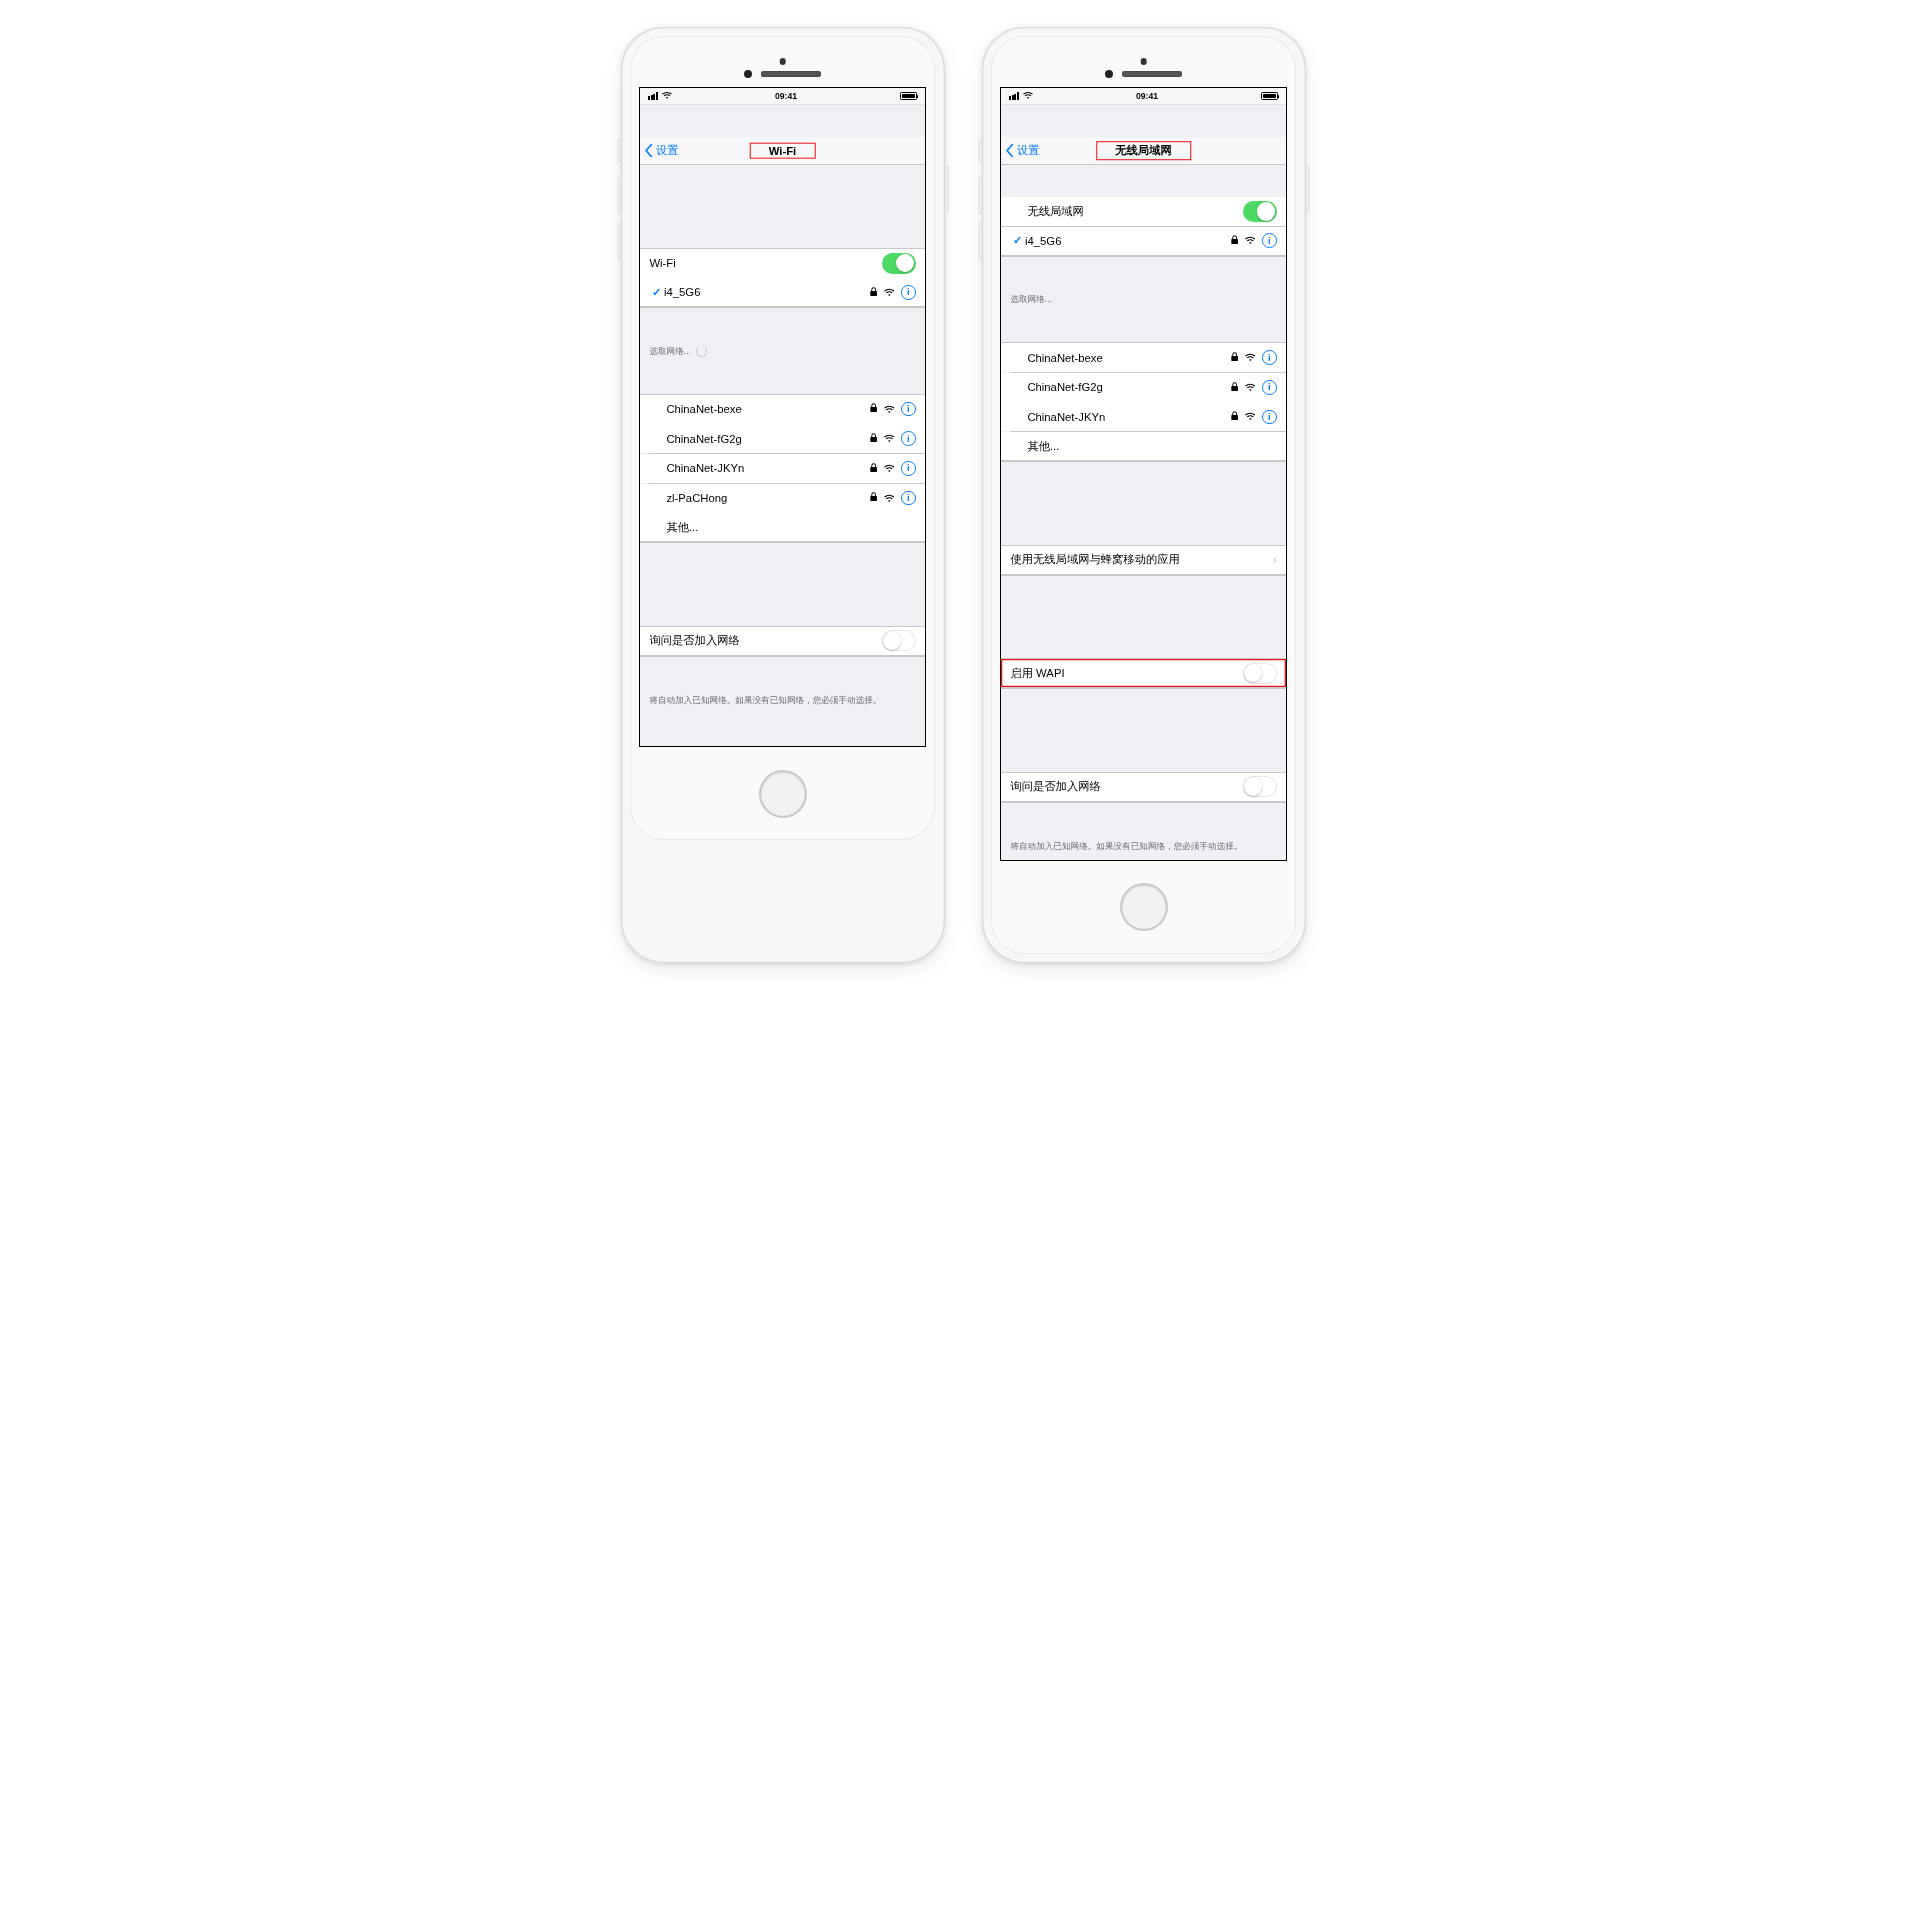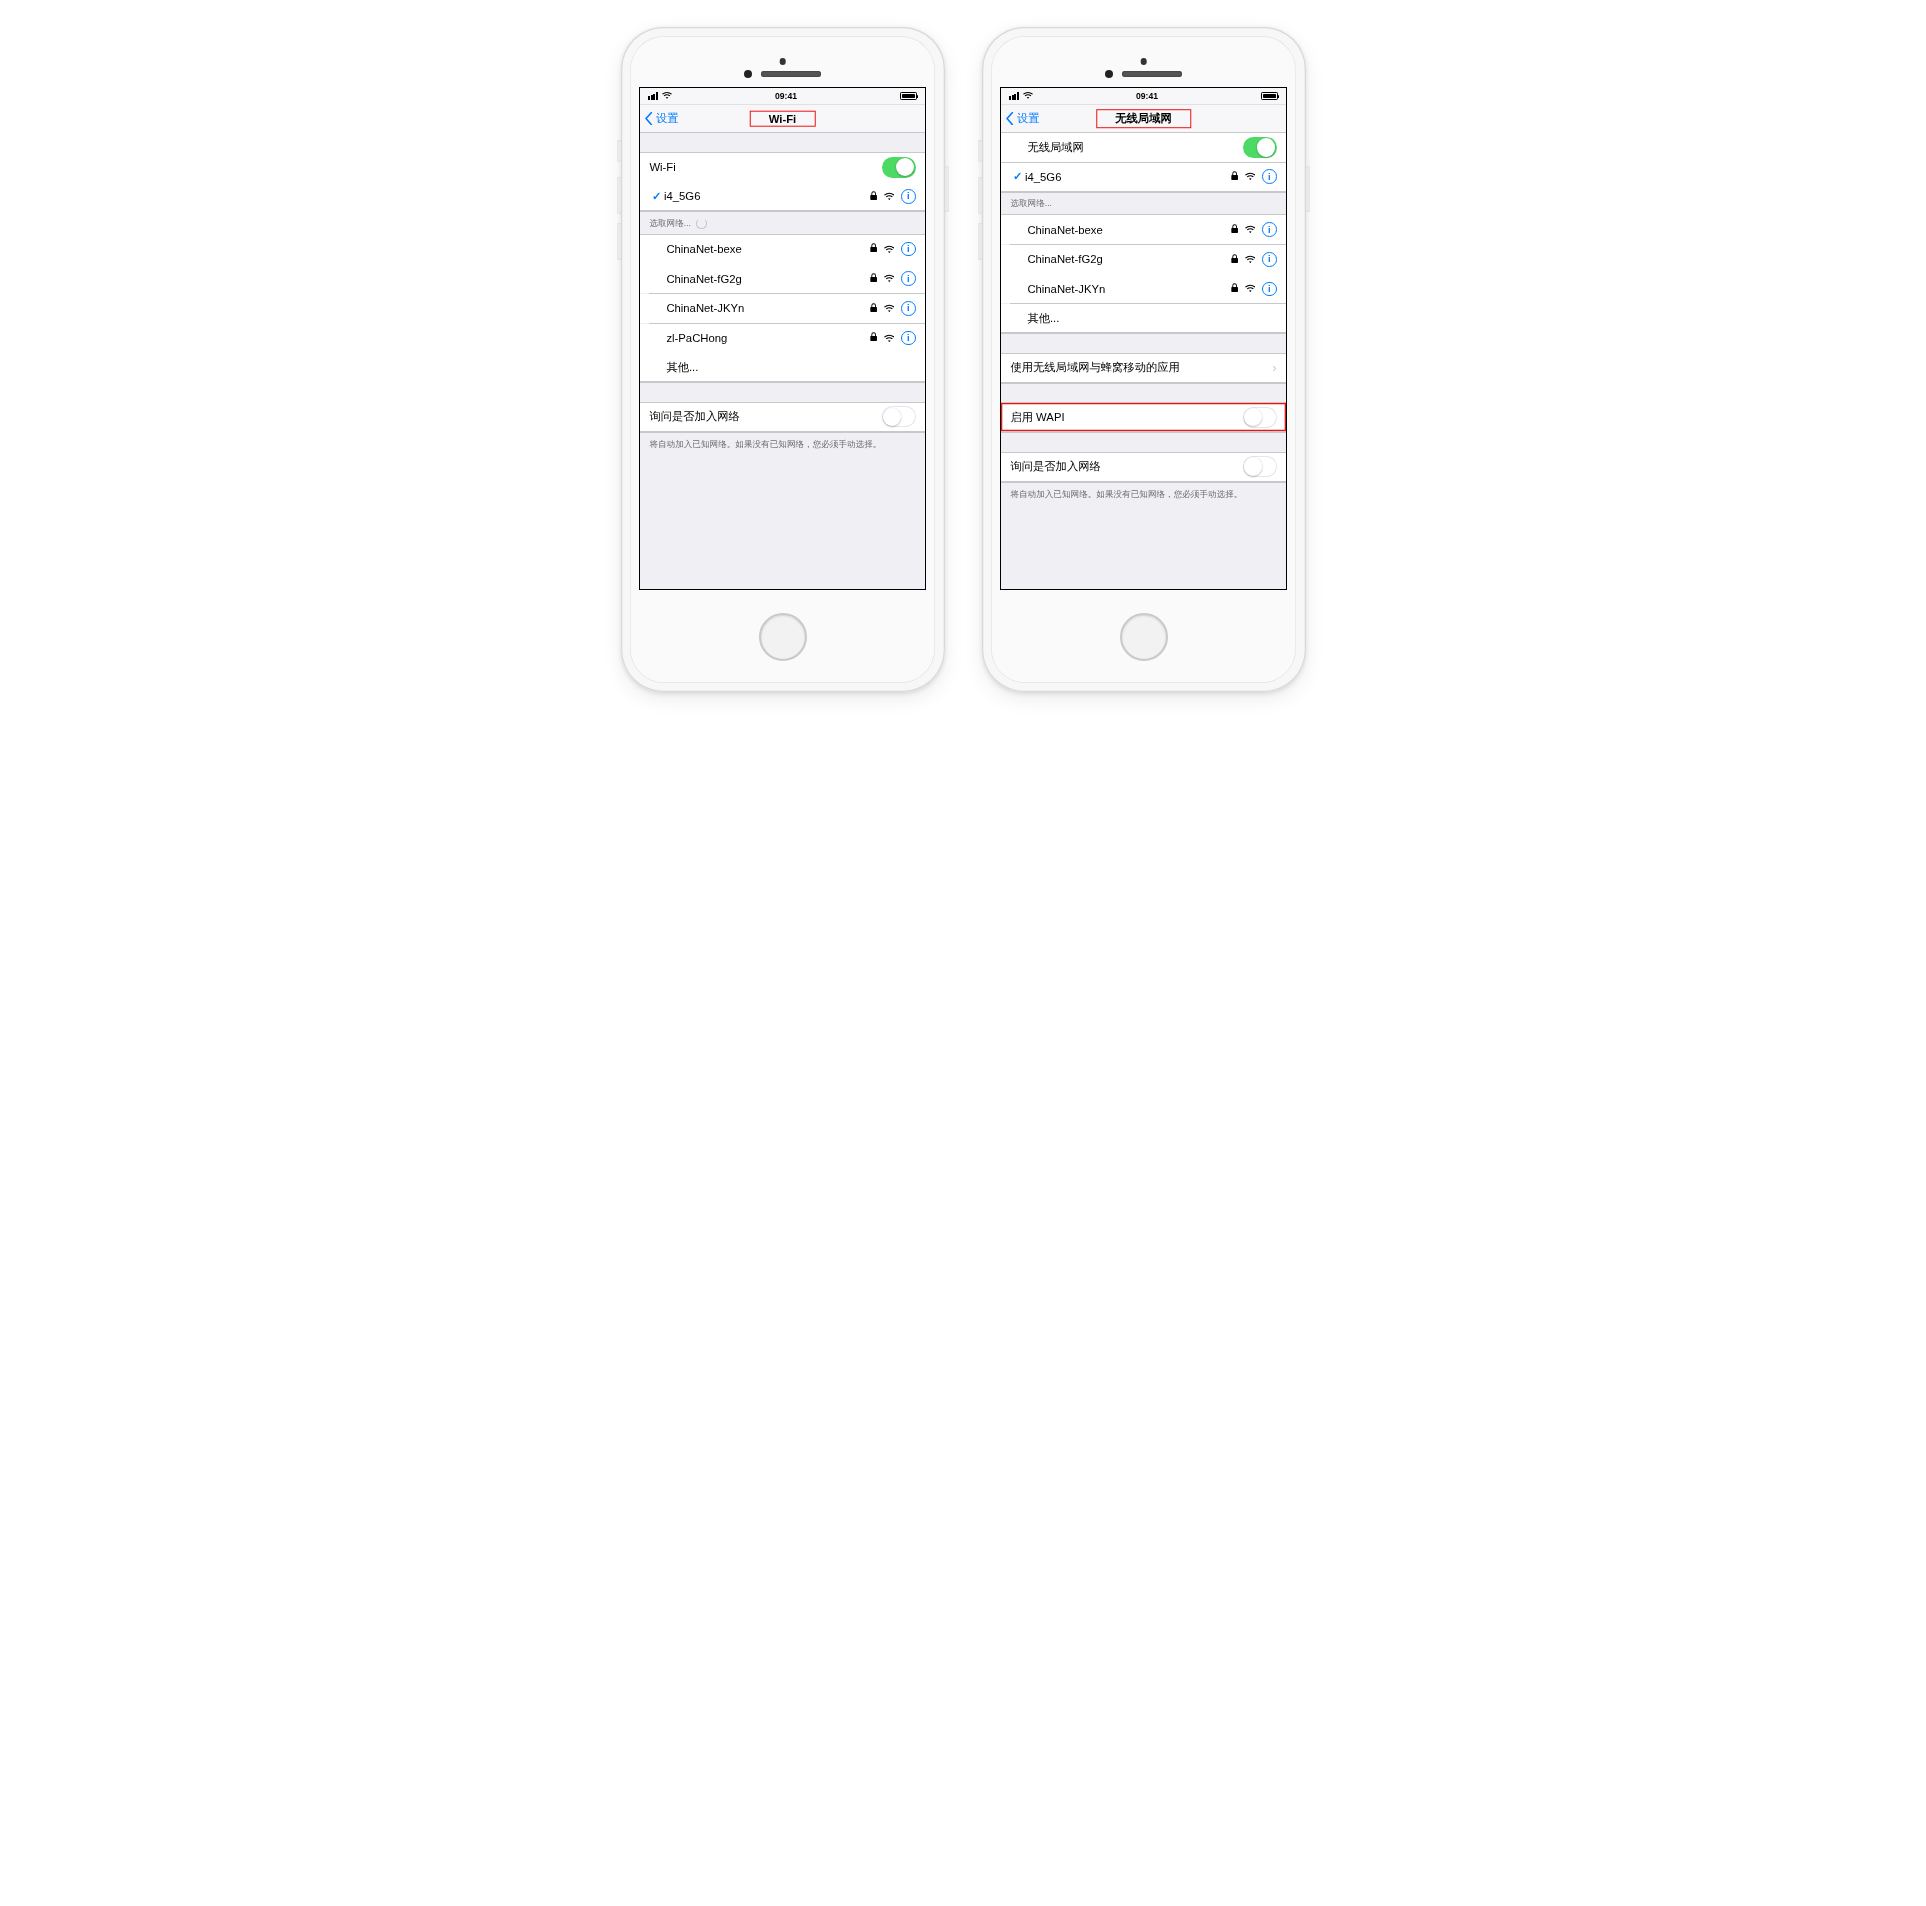--- a/index.html
+++ b/index.html
@@ -63,20 +63,21 @@
 
   
   .screen {
     margin:9.3px 9.3px 0 9.3px;
     background:#efeff4;
     border:1.3px solid #000;
     min-height:503px;
     display:flex; flex-direction:column;
     font-size:10.6px;
     color:#000;
+    gap:32px;
   }
   .status-bar {
     height:17px;
     background:#f7f7f9;
     display:flex; align-items:center; justify-content:space-between;
     padding:0 8px;
     font-size:8.6px; font-weight:600;
     border-bottom:0.7px solid #e1e1e3;
   }
   .status-left, .status-right { display:flex; align-items:center; gap:4px; }

